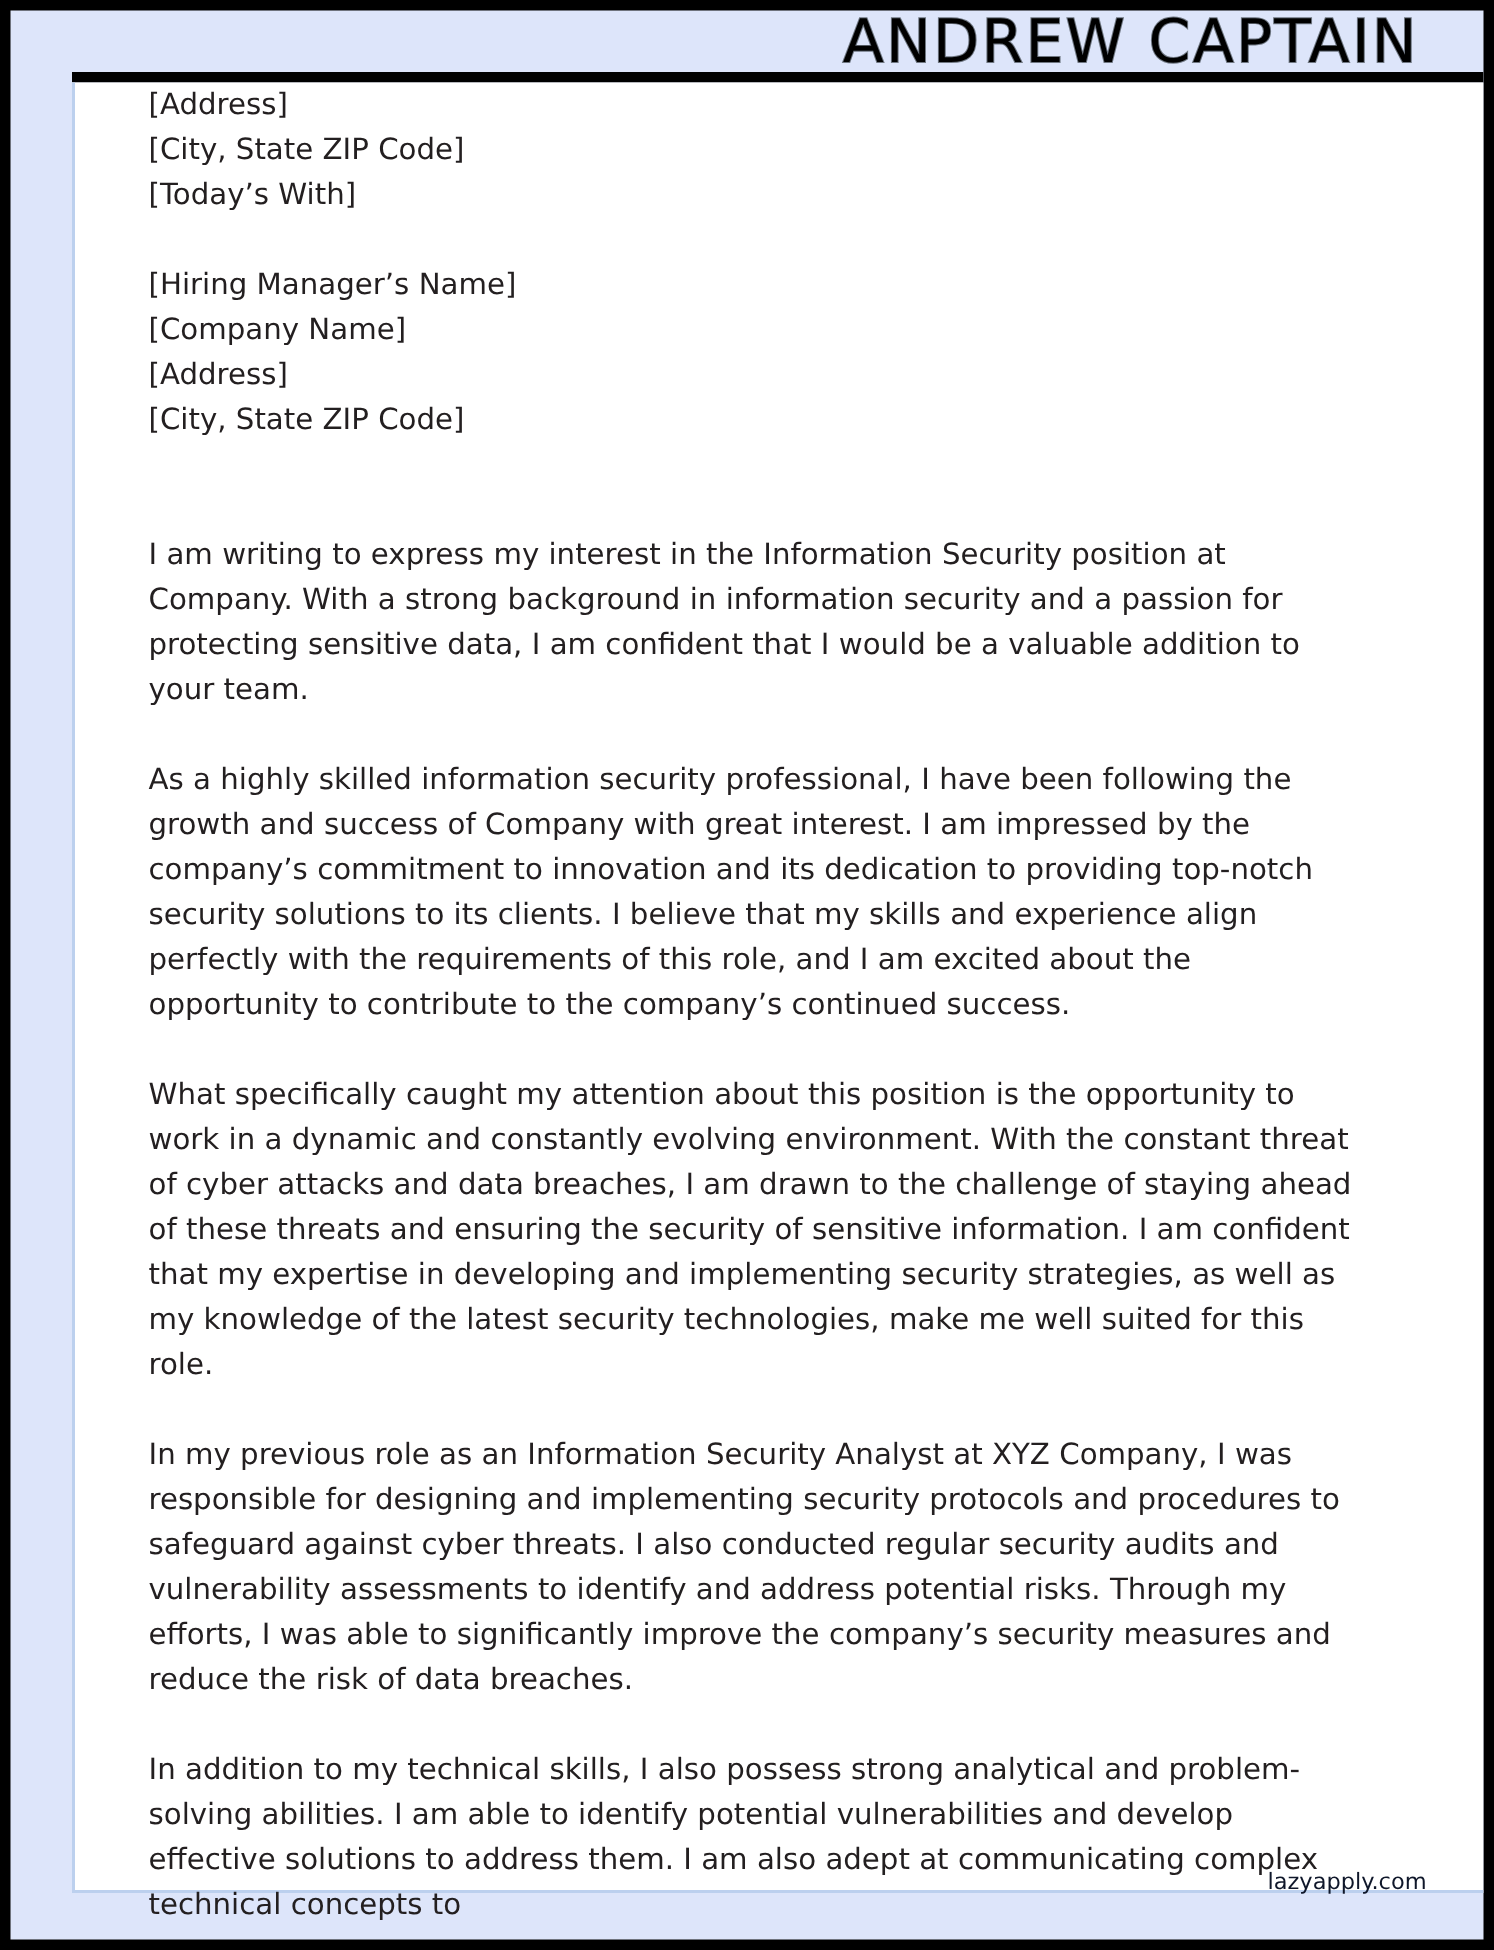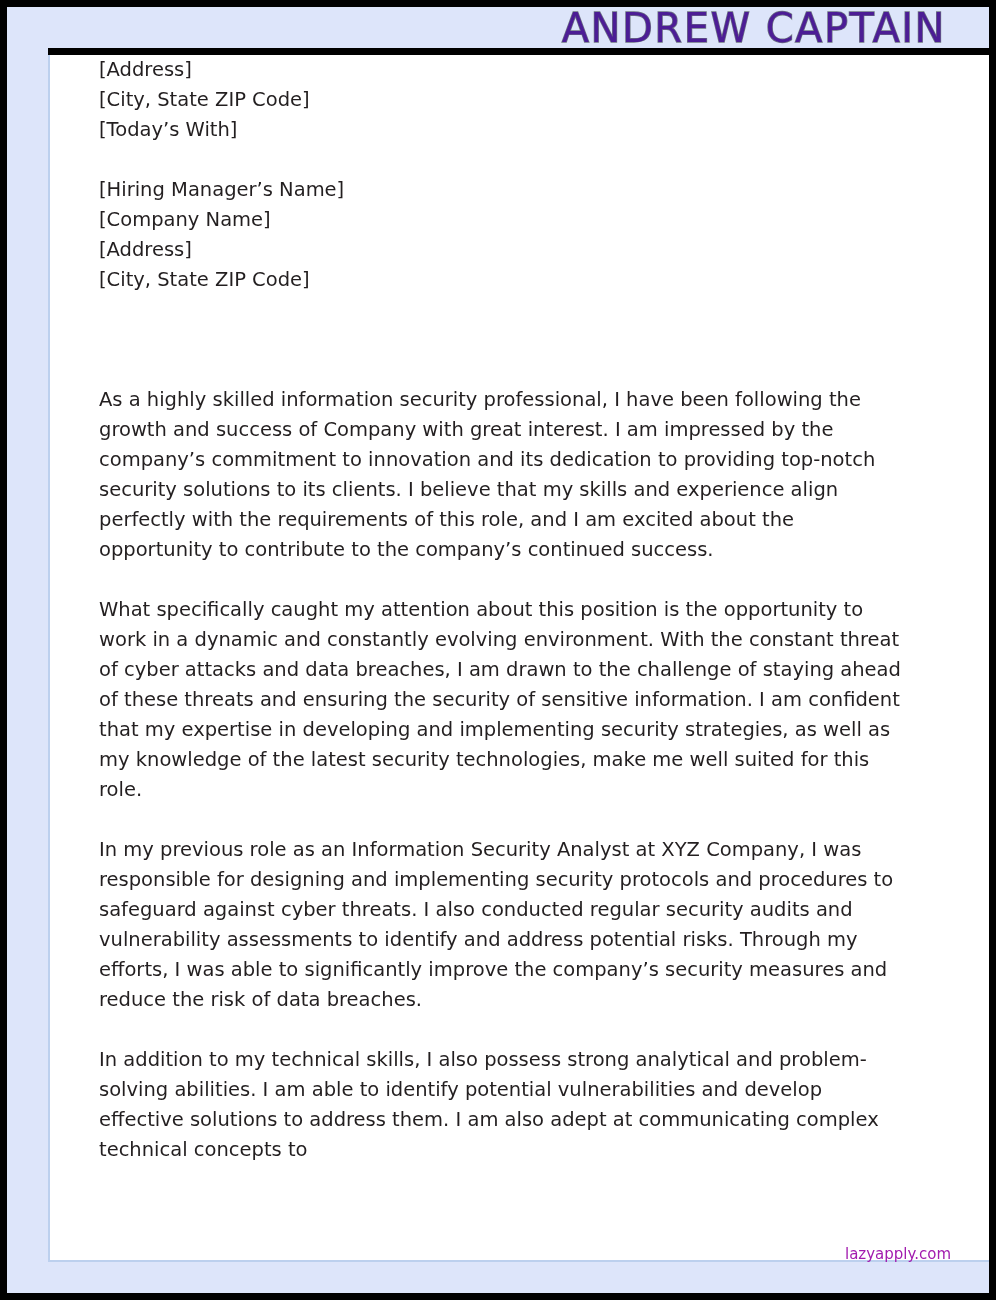--- a/index.html
+++ b/index.html
@@ -50,21 +50,21 @@
     align-items: center;
     justify-content: flex-end;
   }
 
   #letterhead-name {
     font-family: "DejaVu Sans", sans-serif;
     font-size: 40px;
     line-height: 40px;
     letter-spacing: 1.5px;
     font-weight: 400;
-    color: #4c1d95;
+    color: #000000;
     -webkit-text-stroke: 1.3px #6f7782;
     text-stroke: 1.3px #6f7782;
     paint-order: stroke fill;
     white-space: nowrap;
   }
 
   
   #header-rule {
     position: absolute;
     left: 41px;
@@ -122,21 +122,21 @@
   }
 
   
   #watermark {
     position: absolute;
     left: 838px;
     top: 1238px;
     font-family: "DejaVu Sans", sans-serif;
     font-size: 15px;
     line-height: 18px;
-    color: #a21caf;
+    color: #0f172a;
     white-space: nowrap;
   }
 </style>
 </head>
 <body>
 
 <div id="page-frame">
   <div id="backdrop">
 
     <div id="letterhead">
@@ -162,20 +162,21 @@
         <div class="address-line">[Company Name]</div>
         <div class="address-line">[Address]</div>
         <div class="address-line">[City, State ZIP Code]</div>
       </div>
 
       <div class="block-gap"></div>
 
 
       <div class="block-gap"></div>
 
+      <p class="letter-paragraph">I am writing to express my interest in the Information Security position at Company. With a strong background in information security and a passion for protecting sensitive data, I am confident that I would be a valuable addition to your team.</p>
 
       <div class="block-gap"></div>
 
       <p class="letter-paragraph">As a highly skilled information security professional, I have been following the growth and success of Company with great interest. I am impressed by the company’s commitment to innovation and its dedication to providing top-notch security solutions to its clients. I believe that my skills and experience align perfectly with the requirements of this role, and I am excited about the opportunity to contribute to the company’s continued success.</p>
 
       <div class="block-gap"></div>
 
       <p class="letter-paragraph">What specifically caught my attention about this position is the opportunity to work in a dynamic and constantly evolving environment. With the constant threat of cyber attacks and data breaches, I am drawn to the challenge of staying ahead of these threats and ensuring the security of sensitive information. I am confident that my expertise in developing and implementing security strategies, as well as my knowledge of the latest security technologies, make me well suited for this role.</p>
 
       <div class="block-gap"></div>

